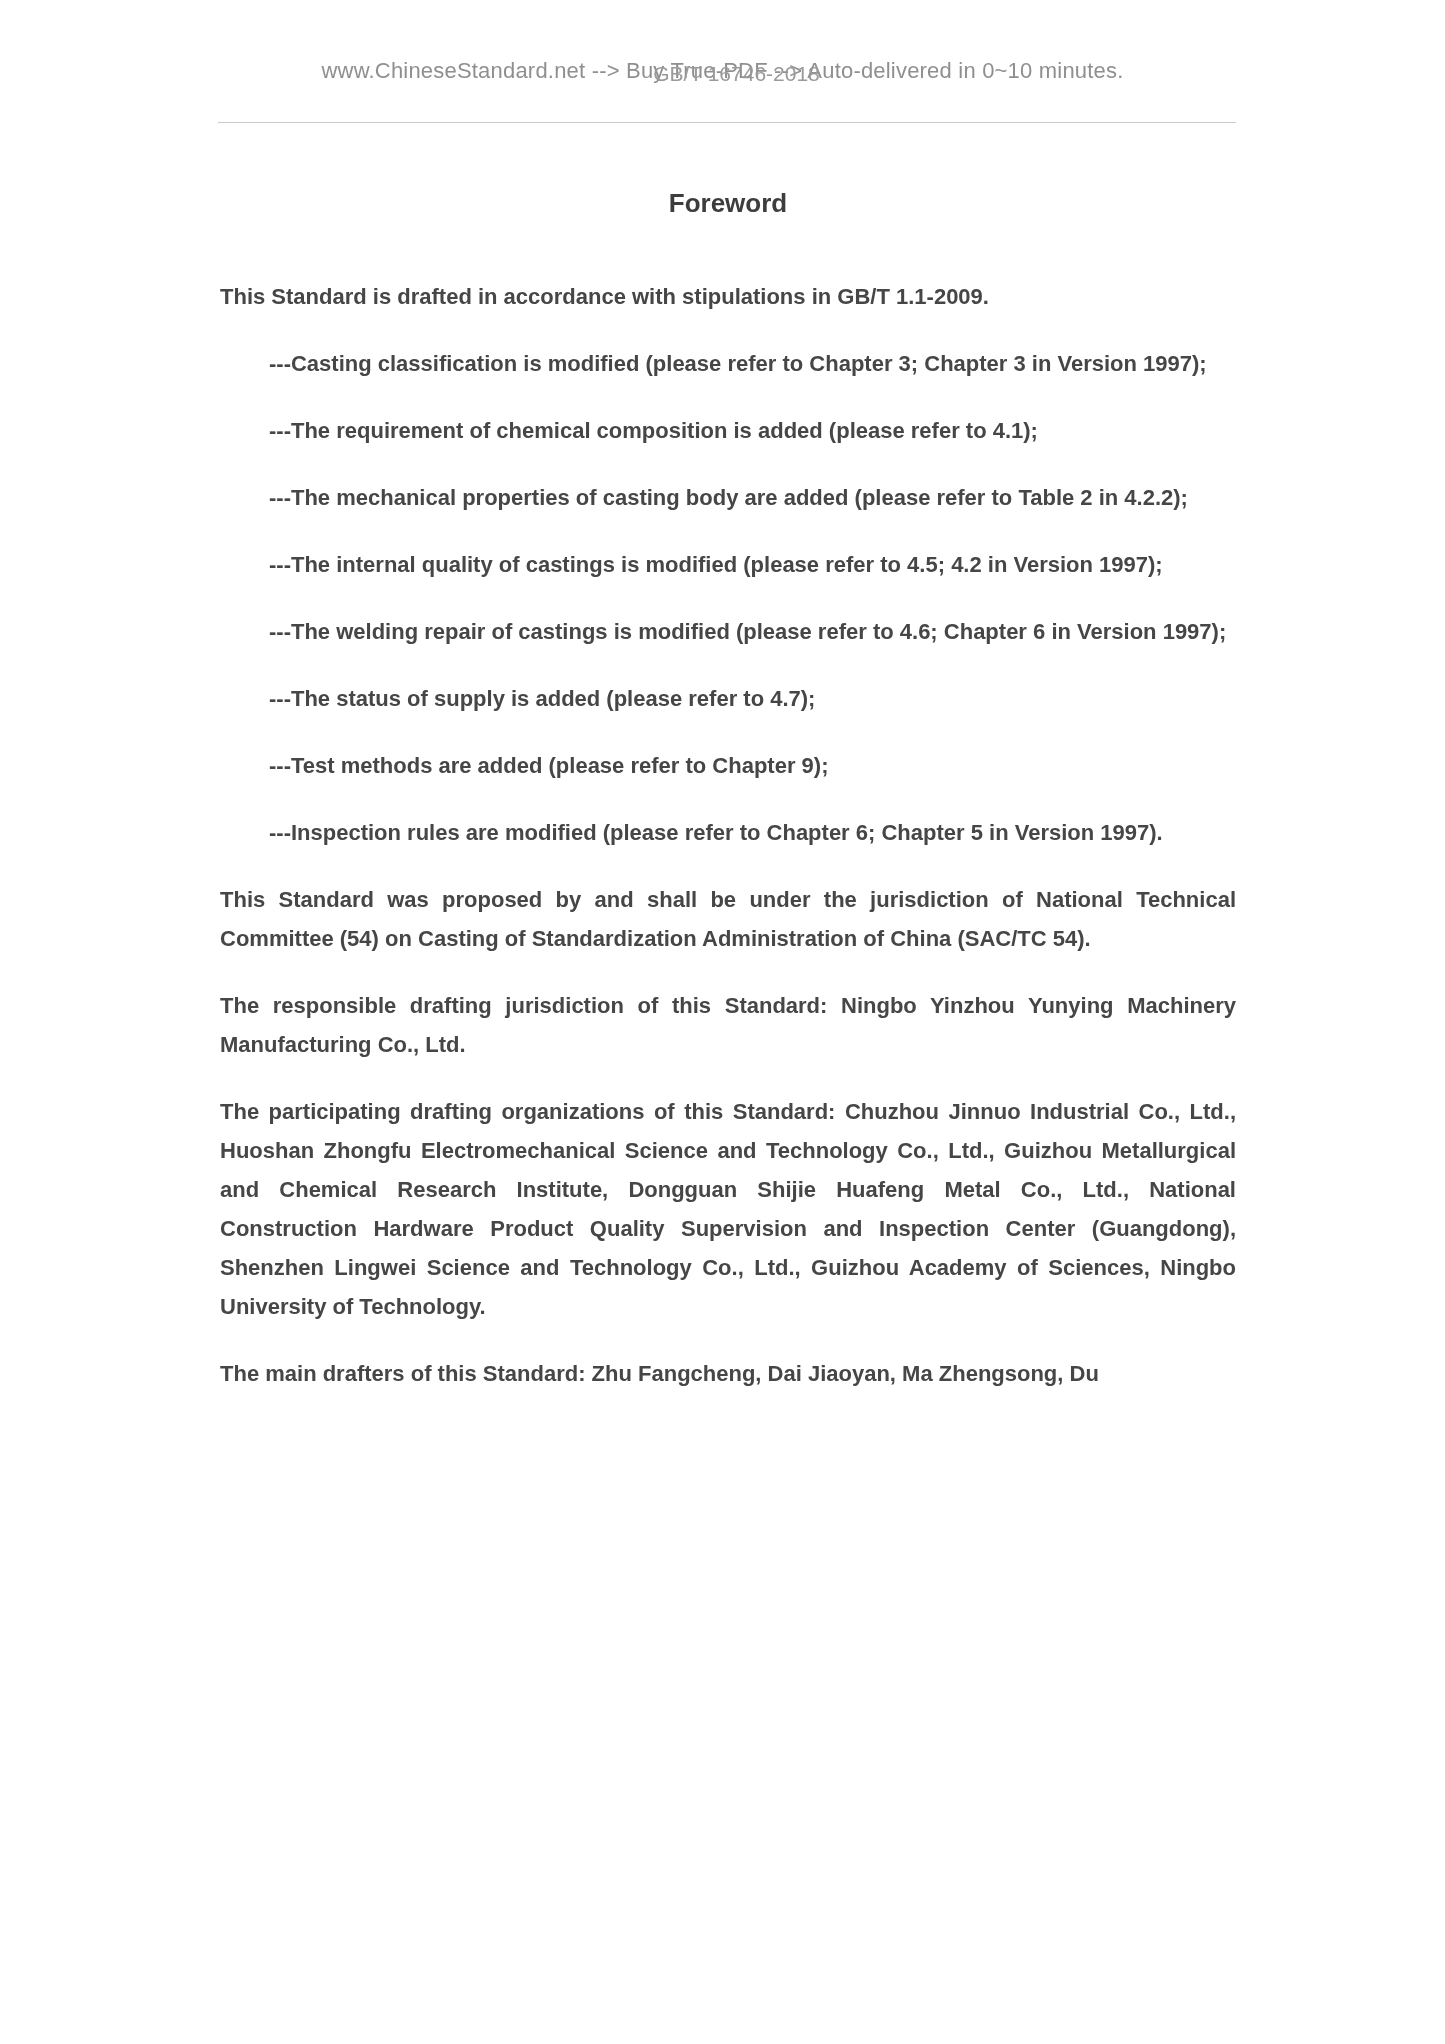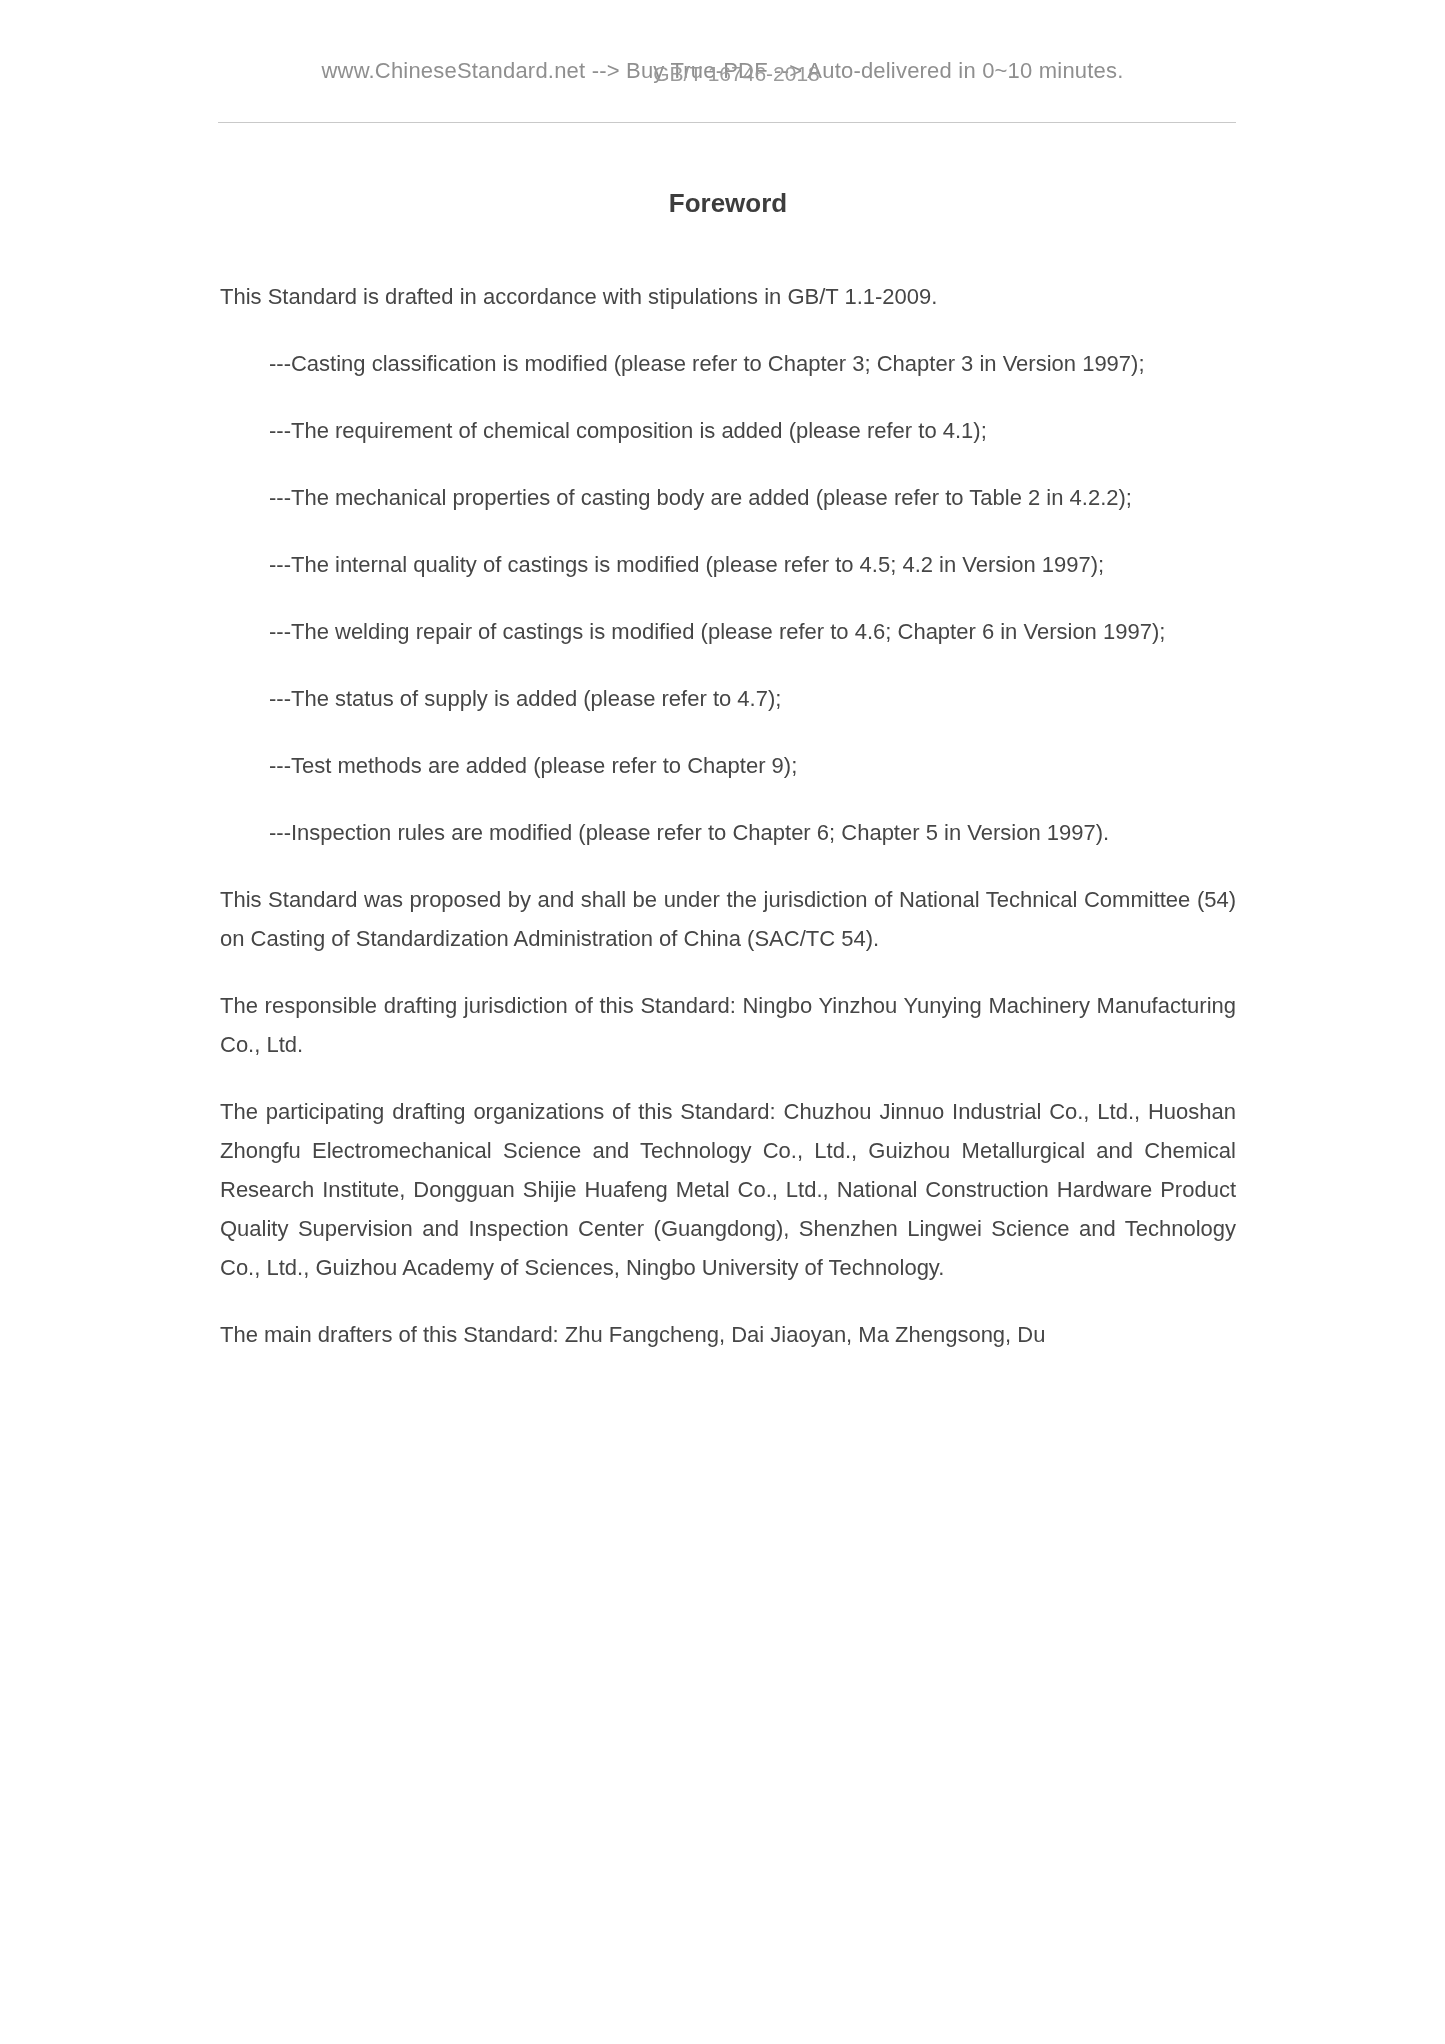--- a/index.html
+++ b/index.html
@@ -70,20 +70,21 @@
     font-size: 26px;
     font-weight: bold;
     color: #3d3d3d;
     margin-top: 26px;
     margin-bottom: 54px;
   }
 
   .content p {
     text-align: justify;
     margin-bottom: 28px;
+    font-weight: bold;
   }
 
   .content p.last {
     margin-bottom: 8px;
   }
 
   .bullet {
     padding-left: 86px;
     text-indent: -37px;
     text-align: justify;

